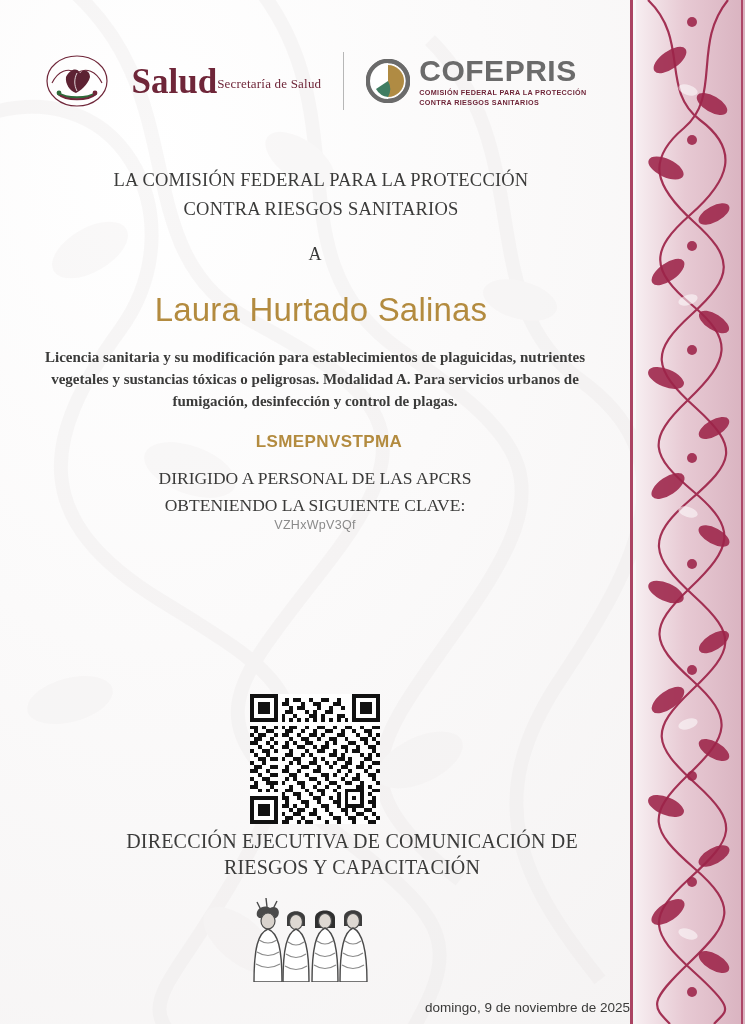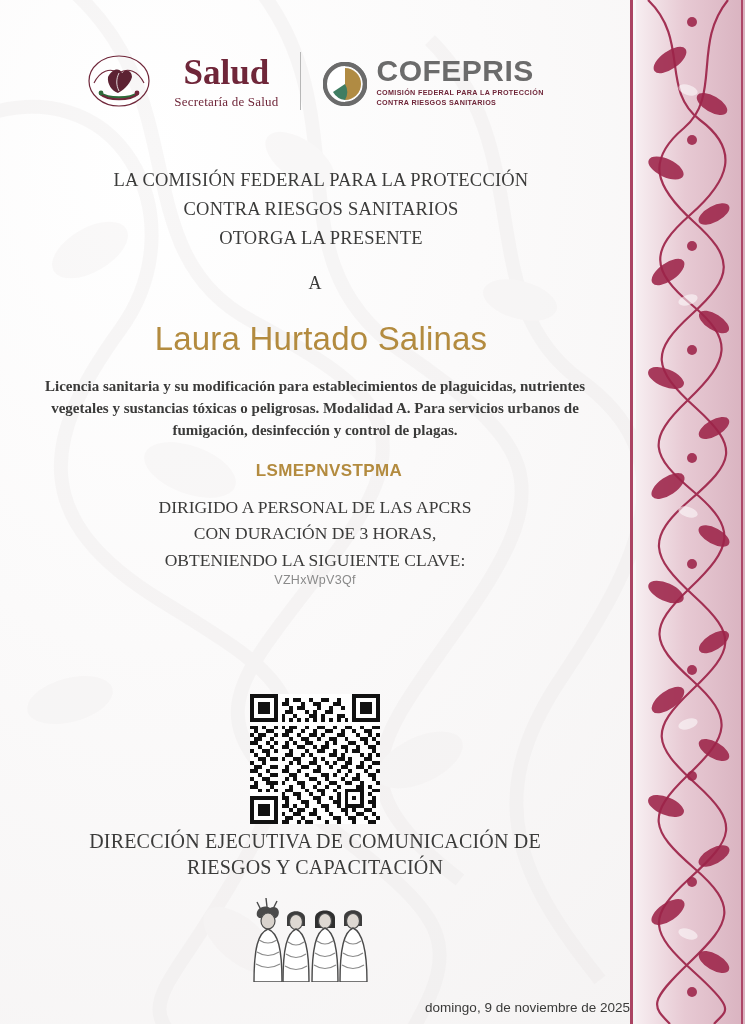--- a/index.html
+++ b/index.html
@@ -73,21 +73,21 @@
     gap: 0px;
   }
   .eagle {
     width: 66px;
     height: 56px;
     flex: none;
     margin-right: 10px;
   }
   .salud-block {
     display: flex;
-    flex-direction: column;
+    flex-direction: row;
     align-items: center;
     justify-content: center;
     line-height: 1;
     margin-left: 12px;
   }
   .salud-title {
     font-family: "Liberation Serif", serif;
     font-size: 35px;
     font-weight: bold;
     color: #6f2639;
@@ -101,21 +101,21 @@
     letter-spacing: .2px;
   }
   .divider-vert {
     width: 1px;
     height: 58px;
     background: #b7b7b7;
     margin: 0 22px;
   }
   .cofepris-block {
     display: flex;
-    align-items: flex-end;
+    align-items: center;
     gap: 9px;
   }
   .cofepris-mark {
     width: 44px;
     height: 44px;
     flex: none;
   }
   .cofepris-text {
     display: flex;
     flex-direction: column;
@@ -269,20 +269,21 @@
     position: absolute;
     top: 828px;
     left: 0;
     width: 630px;
     text-align: center;
     font-family: "Liberation Serif", serif;
     font-size: 20px;
     color: #3b3b3a;
     line-height: 1.3;
     letter-spacing: .2px;
+    padding-left: 37px;
   }
   .figures {
     position: absolute;
     top: 896px;
     left: 0;
     width: 630px;
     display: flex;
     justify-content: center;
   }
   .figures svg { display: block; }
@@ -409,34 +410,32 @@
         <div class="cofepris-name">COFEPRIS</div>
         <div class="cofepris-tag1">COMISIÓN FEDERAL PARA LA PROTECCIÓN</div>
         <div class="cofepris-tag2">CONTRA RIESGOS SANITARIOS</div>
       </div>
     </div>
   </div>
 
   <div class="body-area">
     <div class="lead-line">LA COMISIÓN FEDERAL PARA LA PROTECCIÓN</div>
     <div class="lead-line">CONTRA RIESGOS SANITARIOS</div>
-    <div class="lead-line">OTORGA LA PRESENTE</div>
 
 
     <div class="a-word">A</div>
 
     <div class="recipient">Laura Hurtado Salinas</div>
 
 
     <div class="course-title">Licencia sanitaria y su modificación para establecimientos de plaguicidas, nutrientes vegetales y sustancias tóxicas o peligrosas. Modalidad A. Para servicios urbanos de fumigación, desinfección y control de plagas.</div>
 
     <div class="clave-curso">LSMEPNVSTPMA</div>
 
     <div class="dirigido">DIRIGIDO A PERSONAL DE LAS APCRS</div>
-    <div class="duracion">CON DURACIÓN DE 3 HORAS,</div>
 
 
     <div class="obteniendo">OBTENIENDO LA SIGUIENTE CLAVE:</div>
     <div class="qr-code-text">VZHxWpV3Qf</div>
   </div>
 
   <div class="qr-wrap">
     <svg class="qr" viewBox="0 0 33 33" shape-rendering="crispEdges" aria-hidden="true">
       <rect width="33" height="33" fill="#ffffff"></rect>
       <g fill="#111111">

